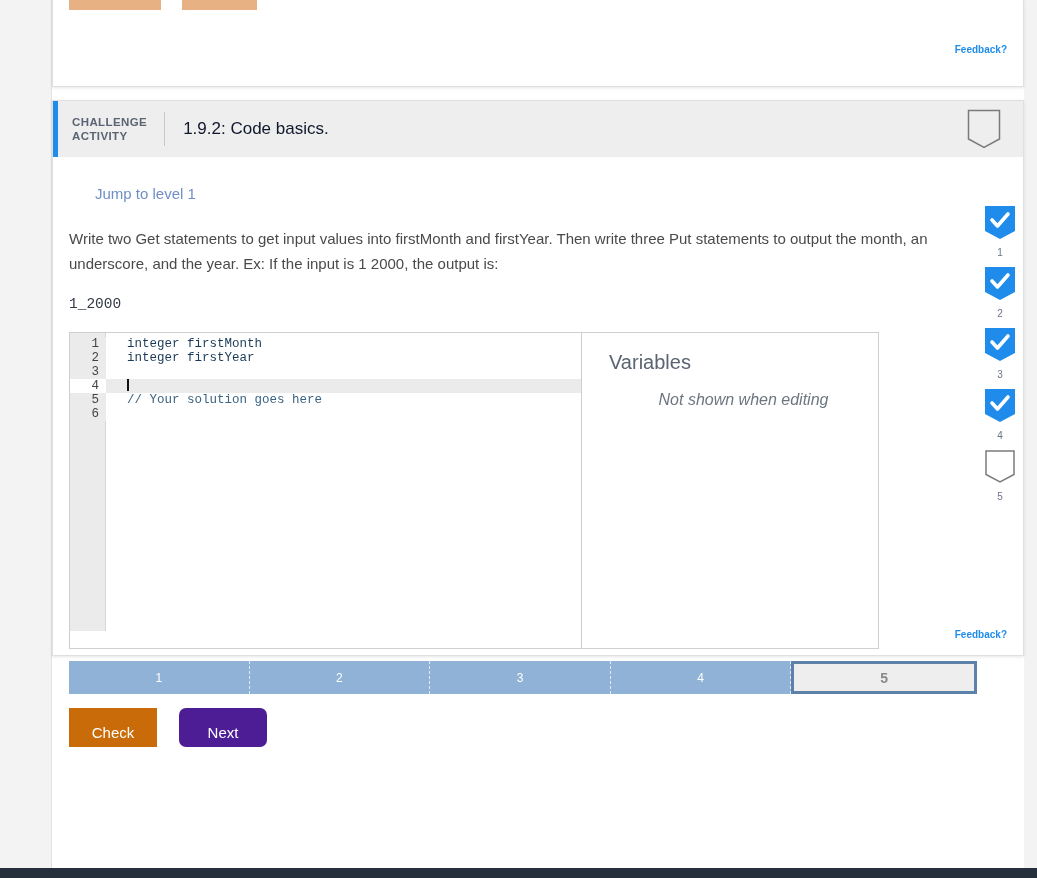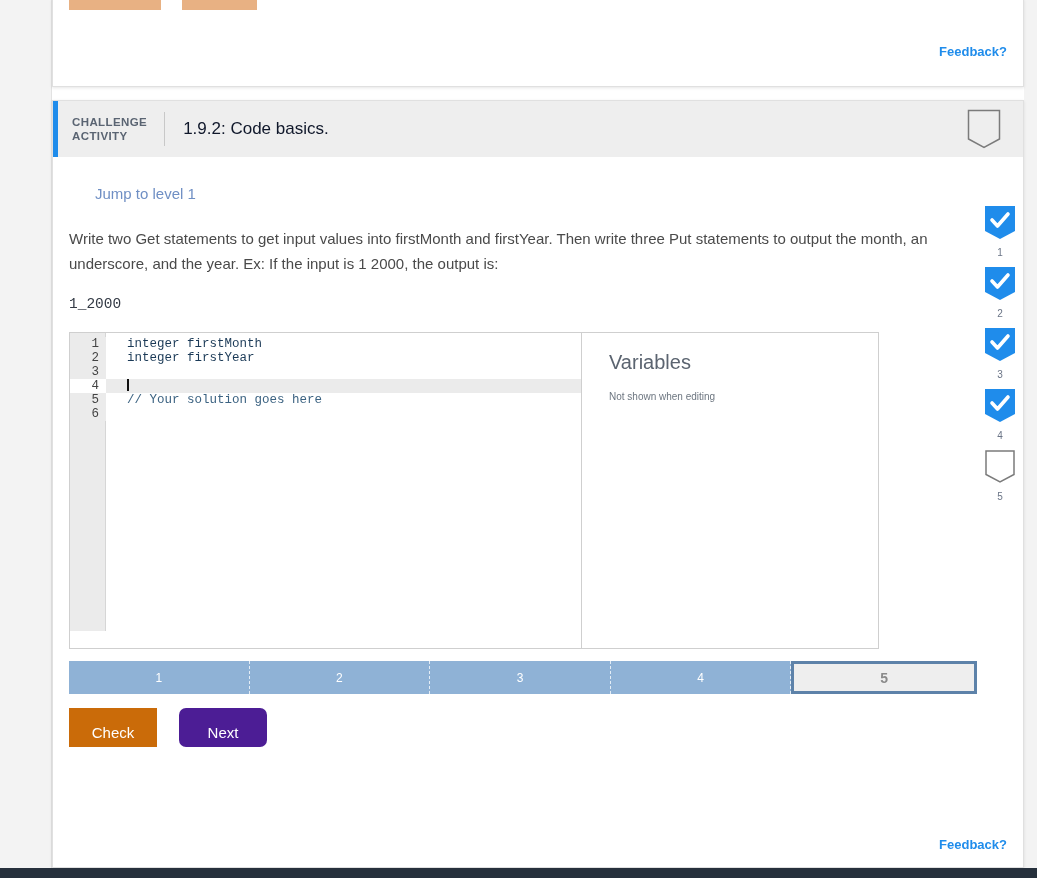--- a/index.html
+++ b/index.html
@@ -48,33 +48,33 @@
     top: 0;
     height: 11px;
     background: #e8b183;
   }
   .stub-btn.a { left: 16px; width: 92px; }
   .stub-btn.b { left: 129px; width: 75px; }
 
   .feedback-link {
     position: absolute;
     color: #1f8ceb;
-    font-size: 13px;
+    font-size: 10px;
     font-weight: bold;
     text-decoration: none;
     cursor: pointer;
     text-align: right;
   }
   .fb-top { right: 16px; top: 45px; }
 
   
   .card-main {
     position: absolute;
     left: 52px; top: 100px;
-    width: 972px; height: 768px;
+    width: 972px; height: 556px;
     background: #ffffff;
     border: 1px solid #e0e0e0;
     box-shadow: 0 1px 3px rgba(0,0,0,.10);
   }
 
   
   .challenge-header {
     position: relative;
     height: 56px;
     background: #eeeeee;
@@ -222,22 +222,24 @@
   .vars-pane {
     flex: 1;
     padding: 18px 0 0 27px;
   }
   .vars-title {
     font-size: 20px;
     color: #5b6470;
   }
   .vars-note {
     margin-top: 17px;
-    font-size: 10px;
+    font-size: 16px;
+    font-style: italic;
     color: #6d7680;
+    text-align: center;
   }
 
   
   .tabs {
     display: flex;
     margin-top: 5px;
     width: 136px;
   }
   .tab {
     font-size: 12.5px;

